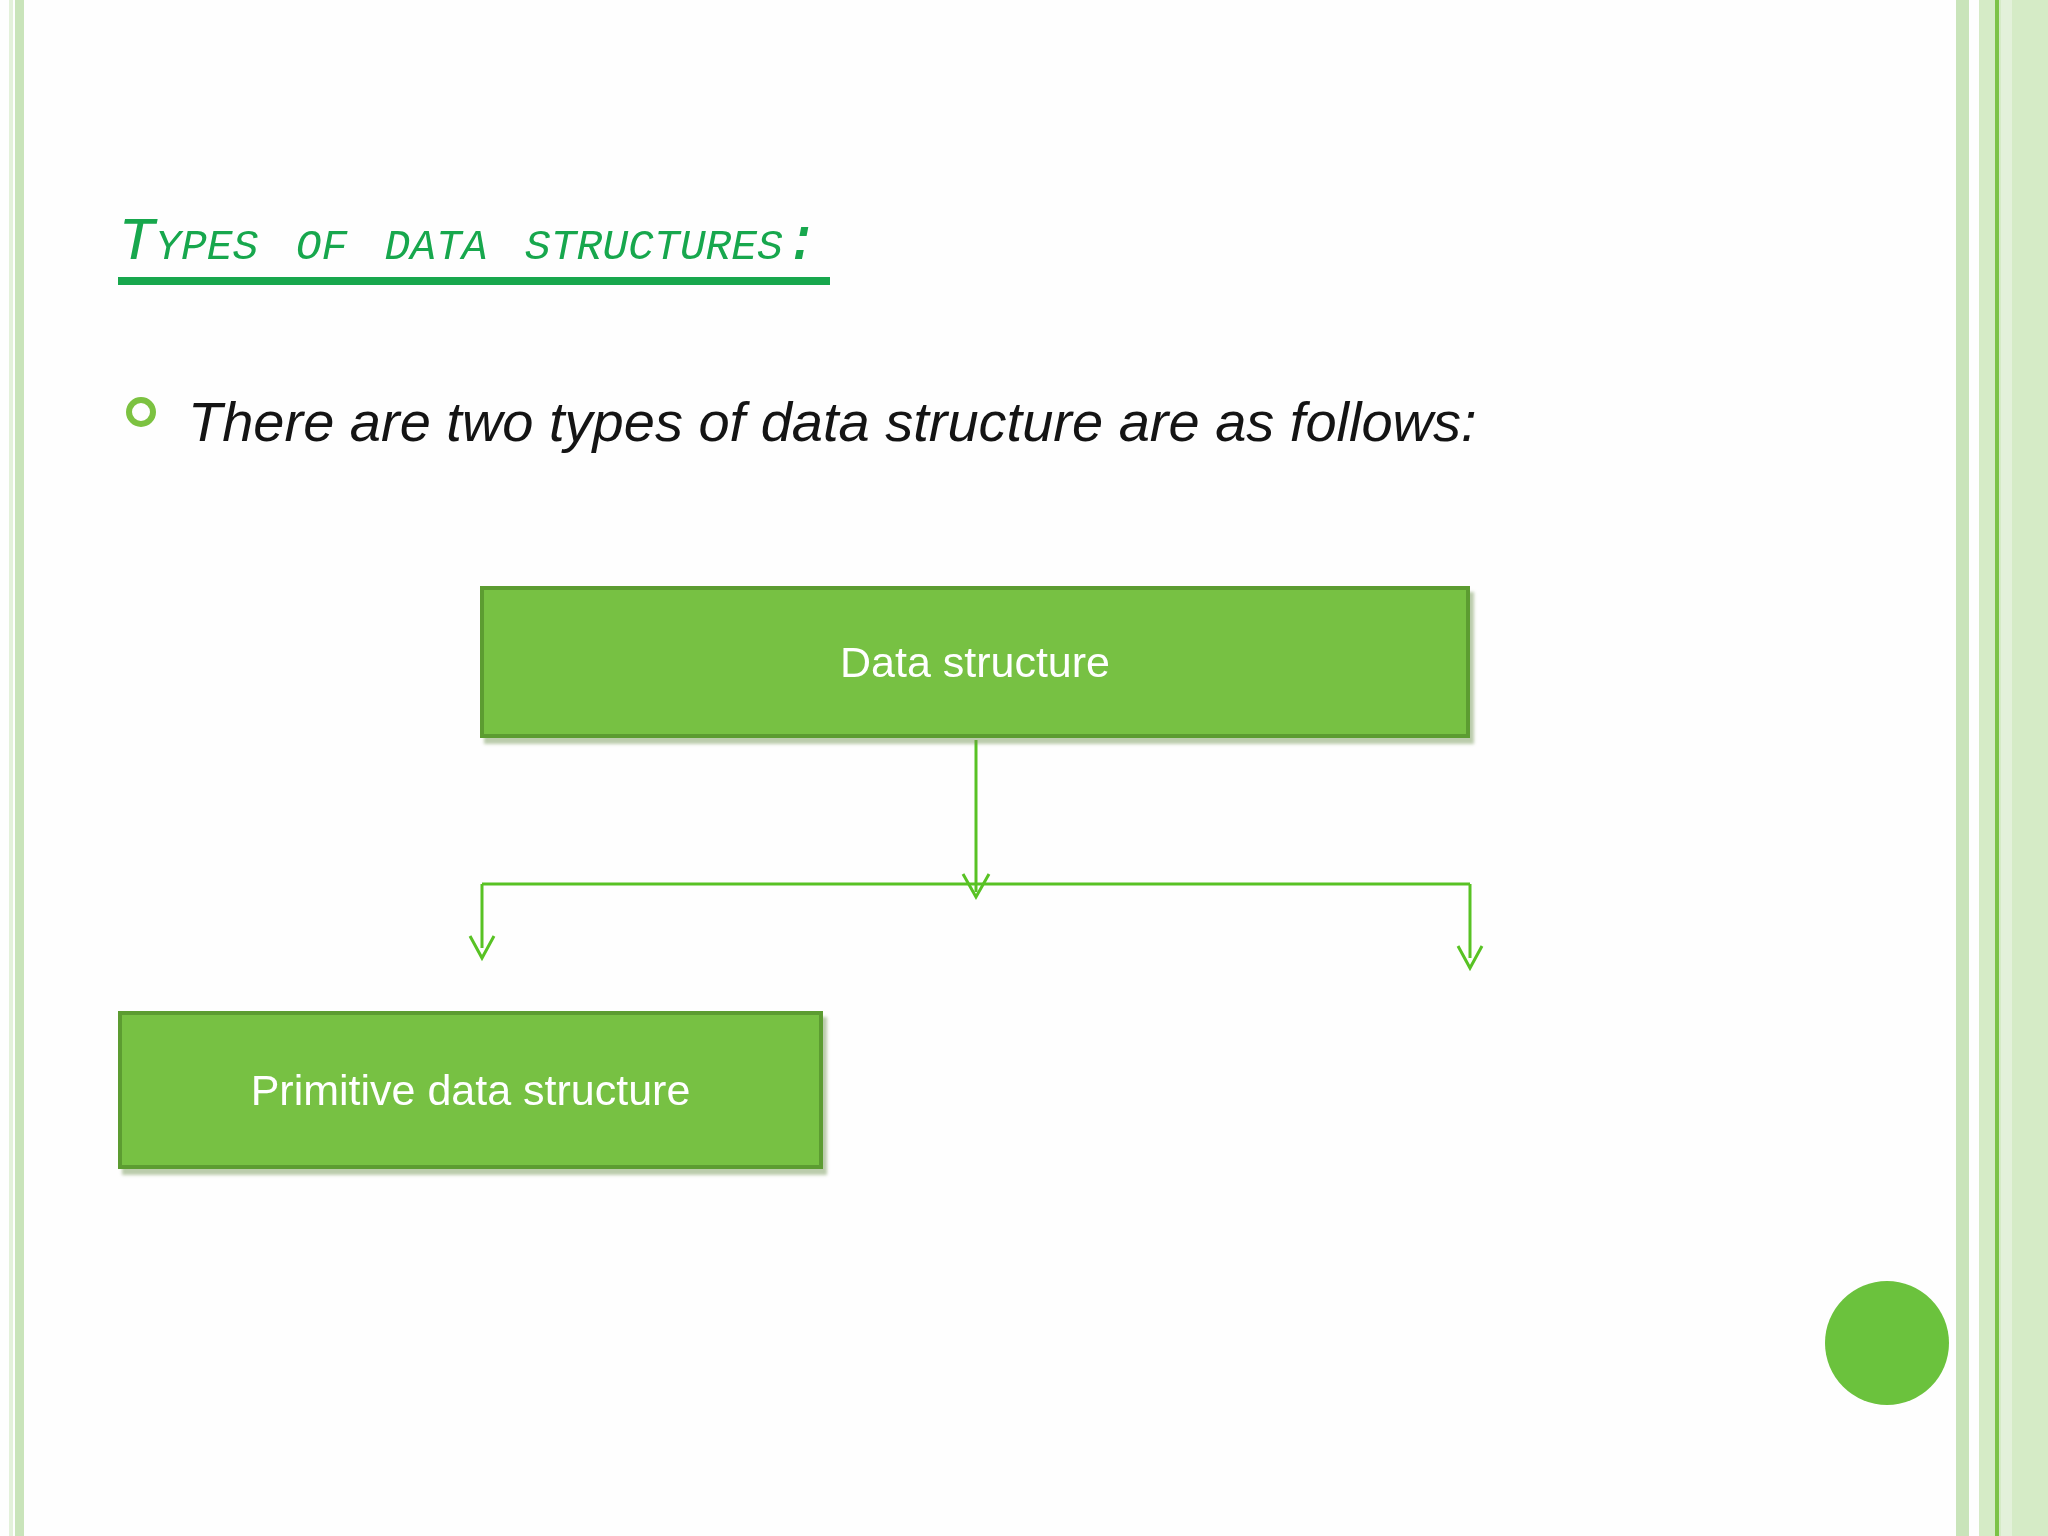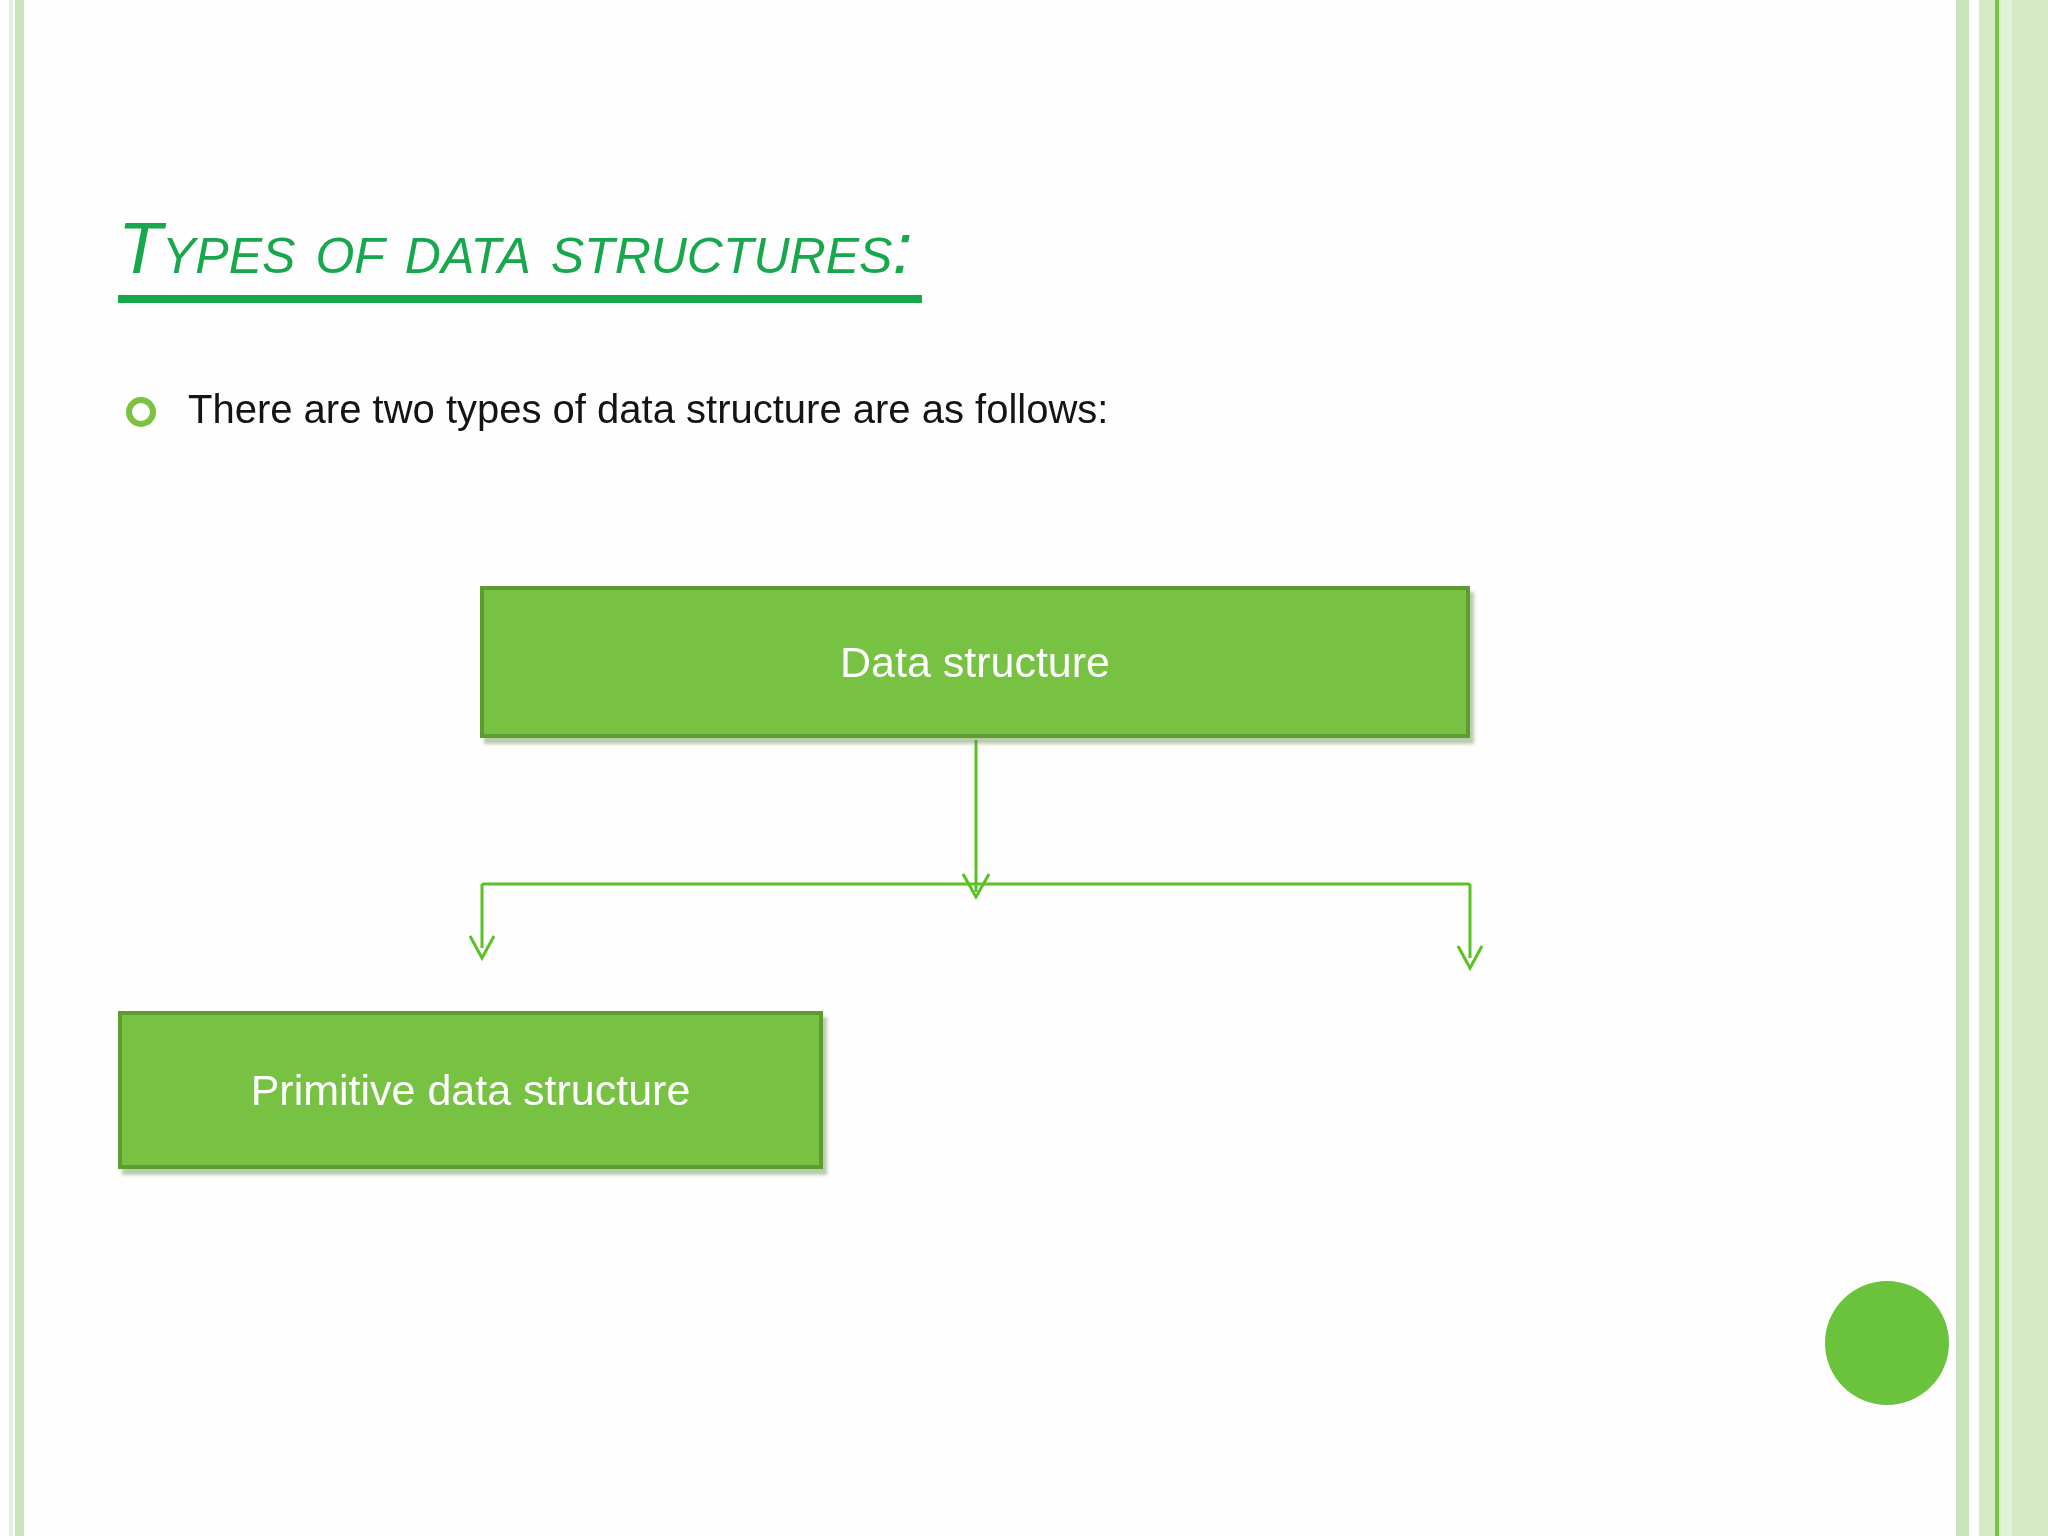--- a/index.html
+++ b/index.html
@@ -30,45 +30,46 @@
   .l-thin   {left:9px;   width:4px;  background:var(--border-stripe-light);}
   .l-band   {left:15px;  width:9px;  background:var(--border-stripe-medium);}
   .r-thin   {left:1956px;width:13px; background:var(--border-stripe-medium);}
   .r-band   {left:1979px;width:69px; background:var(--border-band);}
   .r-line   {left:1995px;width:4px;  background:var(--border-band-line);}
   .r-inner  {left:2001px;width:11px; background:var(--border-stripe-light);}
   
   .title{
     position:absolute;left:118px;top:212px;
     display:inline-block;
-    font-family:Liberation Sans, sans-serif;
-    font-size:72px;line-height:1;
+    font-family:Liberation Mono, monospace;
+    font-size:62px;line-height:1;
     font-style:italic;font-weight:400;
     font-variant:small-caps;
     color:var(--title-green);
     border-bottom:8px solid var(--title-green);
-    padding-bottom:11px;padding-right:10px;
+    padding-bottom:3px;padding-right:10px;
     white-space:nowrap;
   }
   
   .bullet-row{
     position:absolute;left:126px;top:378px;
     display:flex;align-items:flex-start;
   }
   .ring{
     flex:0 0 auto;
     width:30px;height:30px;margin-top:19px;margin-right:32px;
     border:6px solid var(--bullet-ring-green);
     border-radius:50%;
     background:transparent;
   }
   .bullet-text{
     width:1390px;
-    font-size:40px;line-height:1.57;
+    font-size:56px;line-height:1.57;
     color:var(--text-black);
+    font-style:italic;
   }
   
   .box{
     position:absolute;
     display:flex;align-items:center;justify-content:center;
     background:var(--box-fill);
     border:4px solid var(--box-border);
     box-shadow:4px 6px 3px rgba(107,144,73,.45);
     color:var(--box-text);
     font-size:43px;

